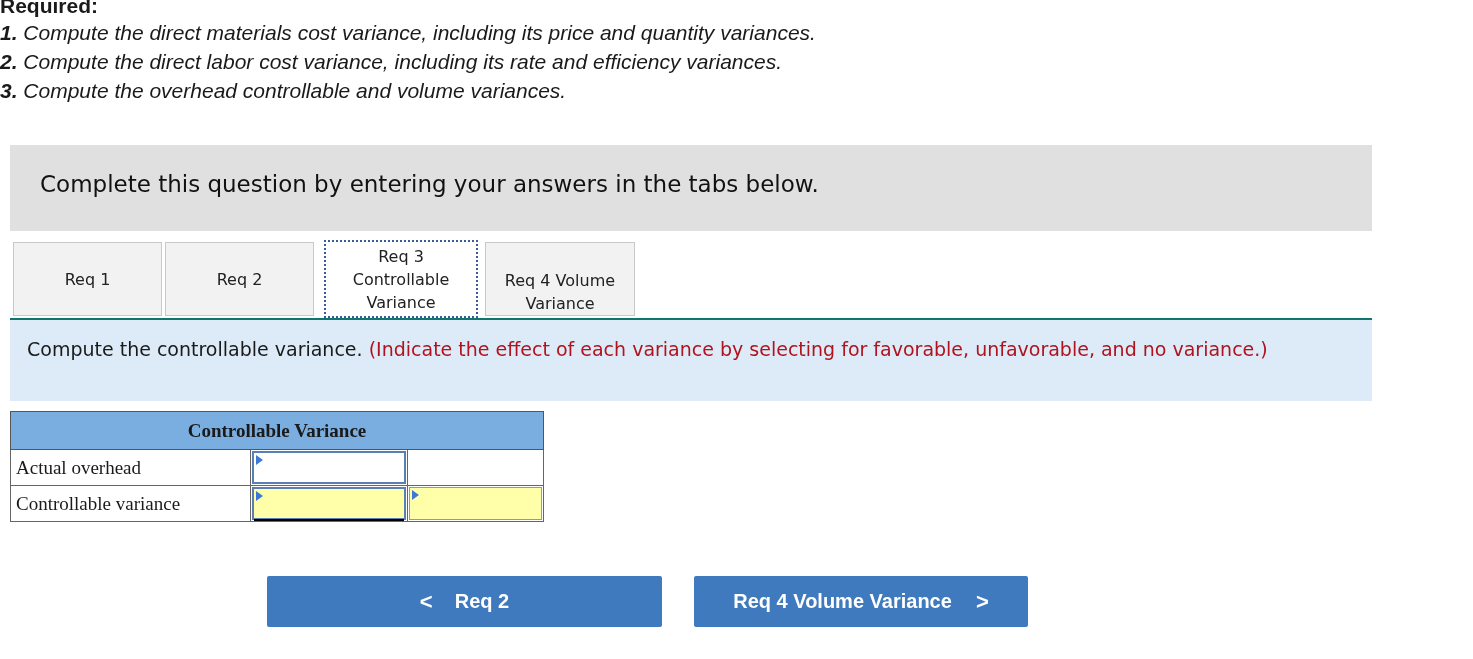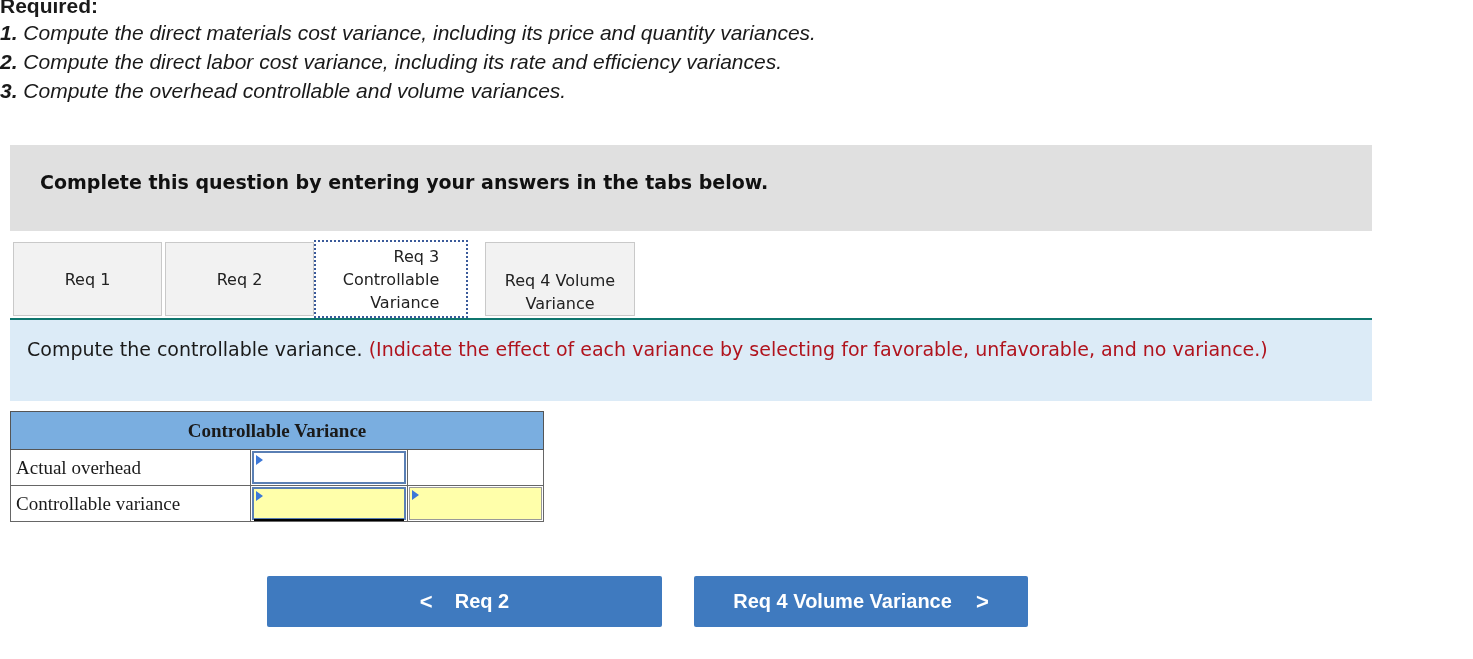--- a/index.html
+++ b/index.html
@@ -11,21 +11,21 @@
   .required .title { font-size: 21px; font-weight: bold; line-height: 24px; margin: 0; }
   .required .item { font-size: 21px; line-height: 29px; margin: 0; font-style: italic; }
   .required .item b { font-weight: bold; }
 
   .banner {
     position: absolute; left: 10px; top: 145px; width: 1362px; height: 86px;
     background: #e0e0e0;
   }
   .banner span {
     position: absolute; left: 30px; top: 26px;
-    font-family: "DejaVu Sans", sans-serif; font-weight: bold; font-size: 19px; color: #111;
+    font-family: "DejaVu Sans", sans-serif; font-weight: normal; font-size: 23px; color: #111;
   }
 
   .tabs { position: absolute; left: 13px; top: 242px; height: 76px; }
   .tab {
     position: absolute; top: 0; height: 74px; background: #f2f2f2;
     border: 1px solid #c9c9c9; box-sizing: border-box;
     font-family: "DejaVu Sans", sans-serif; font-size: 16px; color: #222;
     display: flex; align-items: center; justify-content: center; text-align: center;
     line-height: 23px; cursor: pointer;
   }
@@ -90,21 +90,21 @@
   <span>Complete this question by entering your answers in the tabs below.</span>
 </div>
 
 <div class="tabs">
   <div class="tab" style="left:0;width:149px;">
     <span>Req 1</span>
   </div>
   <div class="tab" style="left:152px;width:149px;">
     <span>Req 2</span>
   </div>
-  <div class="tab active" style="left:301px;width:154px;text-align:right;">
+  <div class="tab active" style="left:311px;width:154px;">
     <span><span>Req 3</span><br><span>Controllable</span><br><span>Variance</span></span>
   </div>
   <div class="tab" style="left:472px;width:150px;align-items:flex-end;">
     <span><span>Req 4 Volume</span><br><span>Variance</span></span>
   </div>
 </div>
 
 <div class="instr">
   <p><span>Compute the controllable variance. </span><span class="red">(Indicate the effect of each variance by selecting for favorable, unfavorable, and no variance.)</span></p>
 </div>

